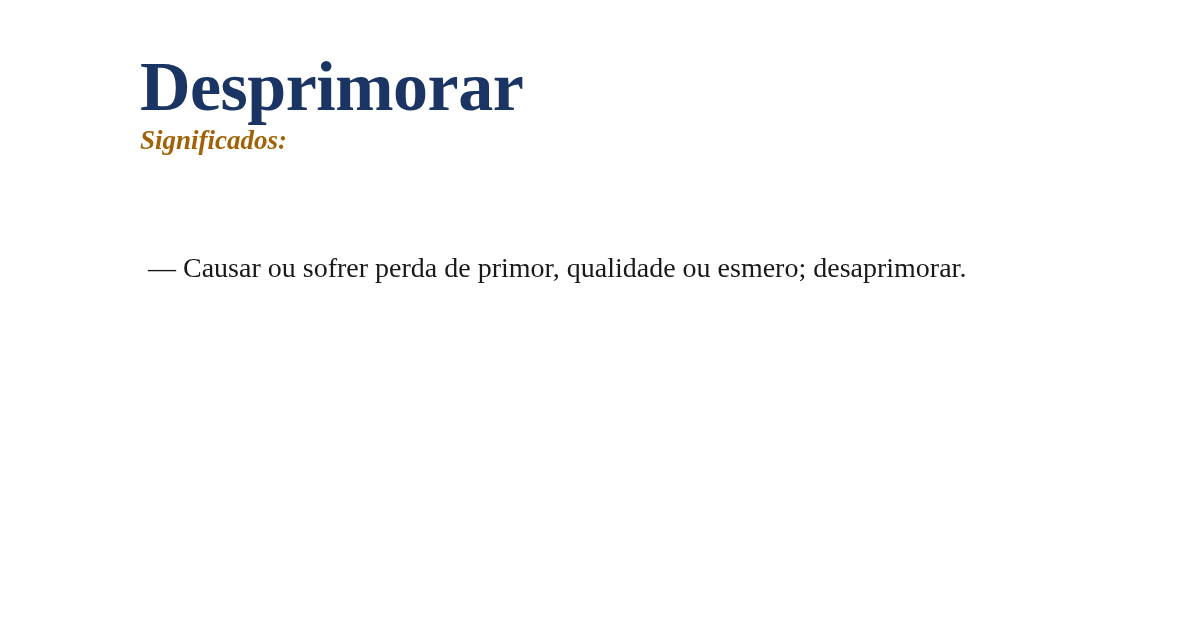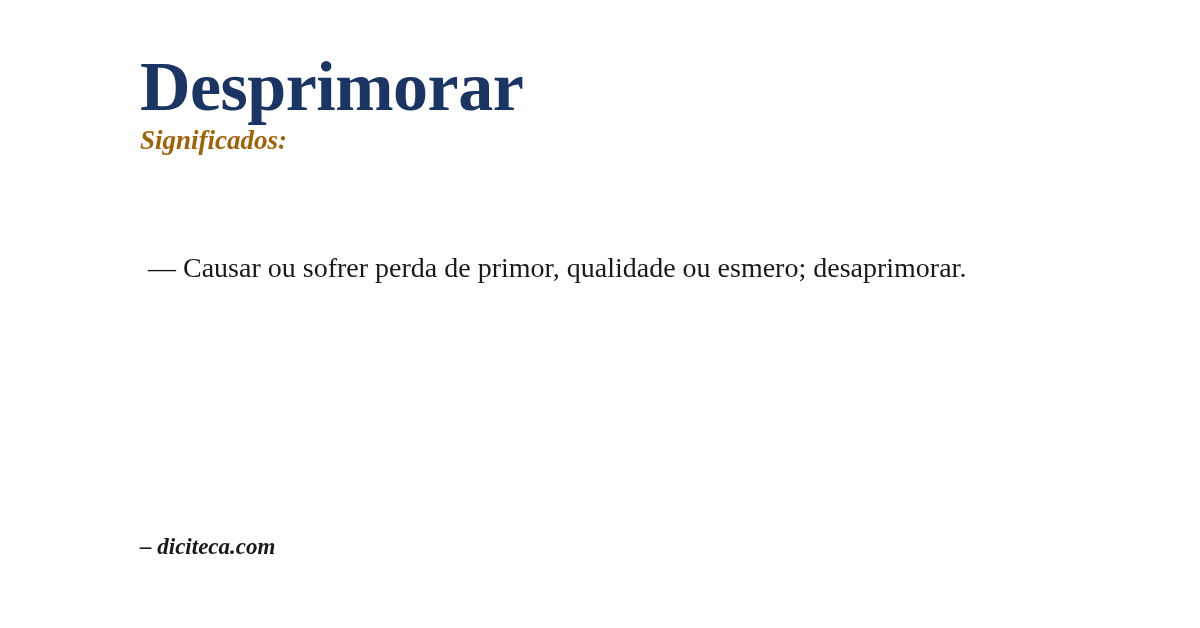--- a/index.html
+++ b/index.html
@@ -106,17 +106,14 @@
   <div class="definitions">
 
     <p class="definition-item">
       <span class="def-dash">— </span><span>Causar ou sofrer perda de primor, qualidade ou esmero; desaprimorar.</span>
     </p>
 
 
 
   </div>
 
-  <div class="attribution">
-    <span class="attr-dash">– </span><span>diciteca.com</span>
-  </div>
 
 </div>
 
 </body></html>

